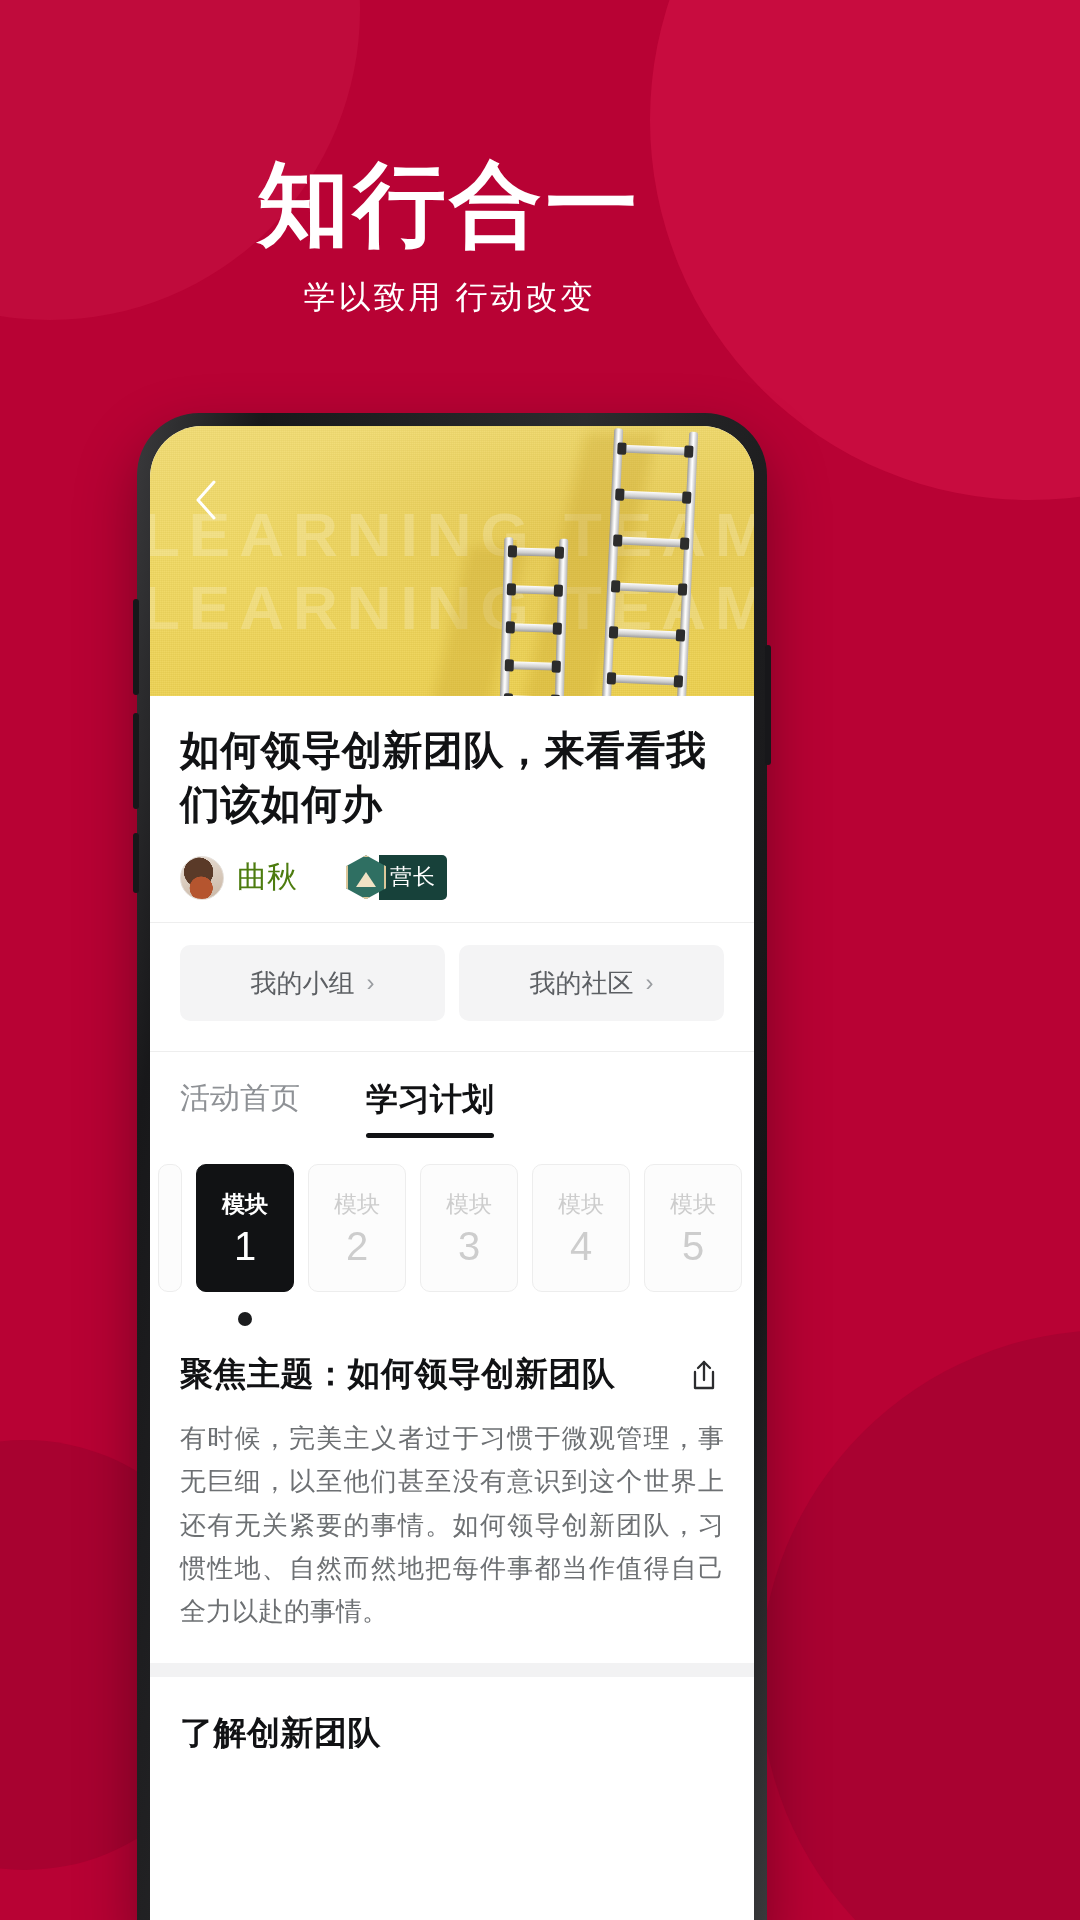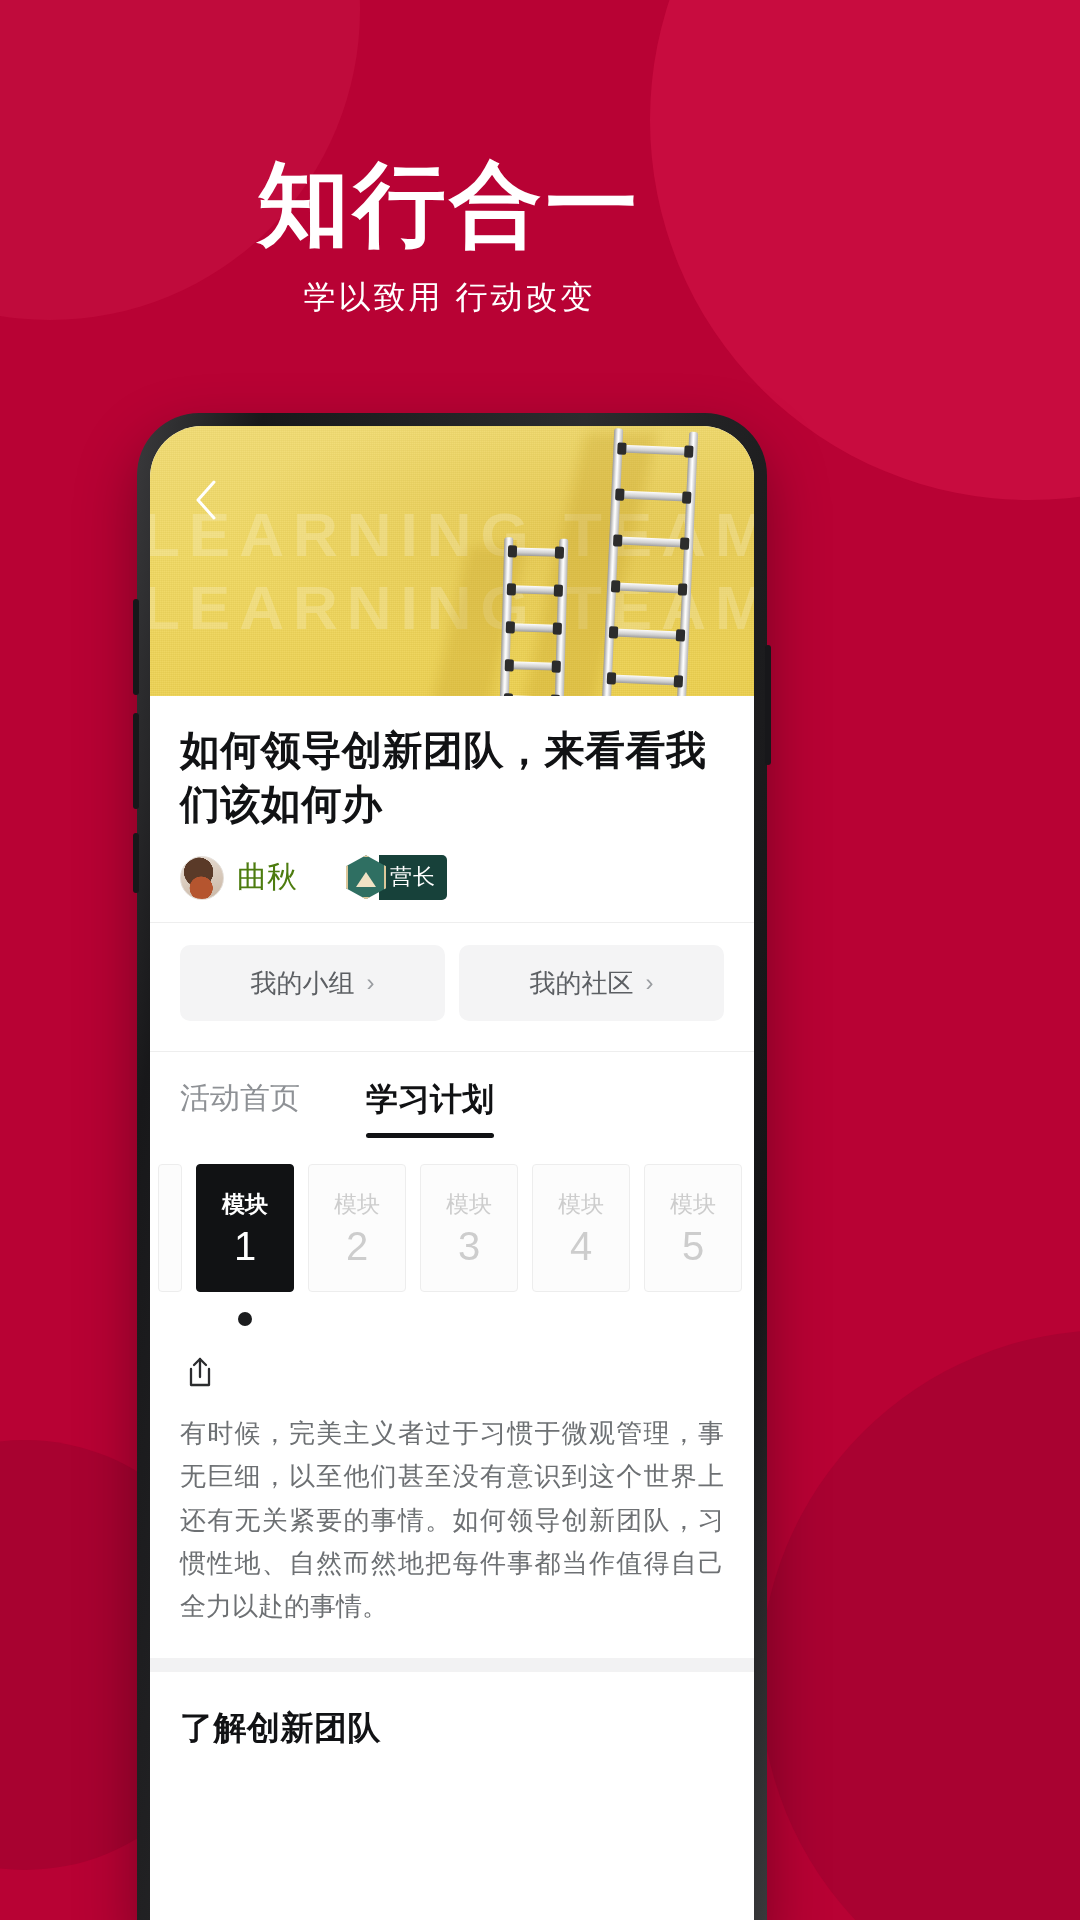--- a/index.html
+++ b/index.html
@@ -217,21 +217,21 @@
 
   
   #modules-area { background:#fff; padding:26px 0 0 0; }
   #modules {
     display:flex; gap:14px; align-items:stretch;
     padding:0 0 0 8px;
     overflow:hidden;
   }
   .module-card {
     width:98px; min-width:98px; height:128px;
-    border-radius:4px;
+    border-radius:10px;
     display:flex; flex-direction:column; align-items:center; justify-content:center;
     gap:4px;
     border:1px solid #ededed;
     background:#fcfcfc;
   }
   .module-card.peek { width:24px; min-width:24px; overflow:hidden; }
   .module-card .m-label { font-size:23px; color:#cdcdcd; }
   .module-card .m-num   { font-size:40px; color:#cdcdcd; line-height:1.1; }
   .module-card.active { background:#111214; border-color:#111214; }
   .module-card.active .m-label { color:#ffffff; font-weight:bold; }
@@ -371,20 +371,21 @@
             <div class="m-label">模块</div>
             <div class="m-num">5</div>
           </div>
 
         </div>
         <div id="module-dot"></div>
       </div>
 
       <div id="lesson">
         <div id="lesson-head">
+          <div id="lesson-title">聚焦主题：如何领导创新团队</div>
           <div id="share-btn">
             <svg width="30" height="32" viewBox="0 0 30 32">
               <path d="M6 13 L6 29 L24 29 L24 13" fill="none" stroke="#2b2c2e" stroke-width="2.3" stroke-linecap="round" stroke-linejoin="round"></path>
               <path d="M15 21 L15 3" fill="none" stroke="#2b2c2e" stroke-width="2.3" stroke-linecap="round"></path>
               <path d="M9 9 L15 3 L21 9" fill="none" stroke="#2b2c2e" stroke-width="2.3" stroke-linecap="round" stroke-linejoin="round"></path>
             </svg>
           </div>
         </div>
         <div id="lesson-body">有时候，完美主义者过于习惯于微观管理，事无巨细，以至他们甚至没有意识到这个世界上还有无关紧要的事情。如何领导创新团队，习惯性地、自然而然地把每件事都当作值得自己全力以赴的事情。</div>
       </div>

